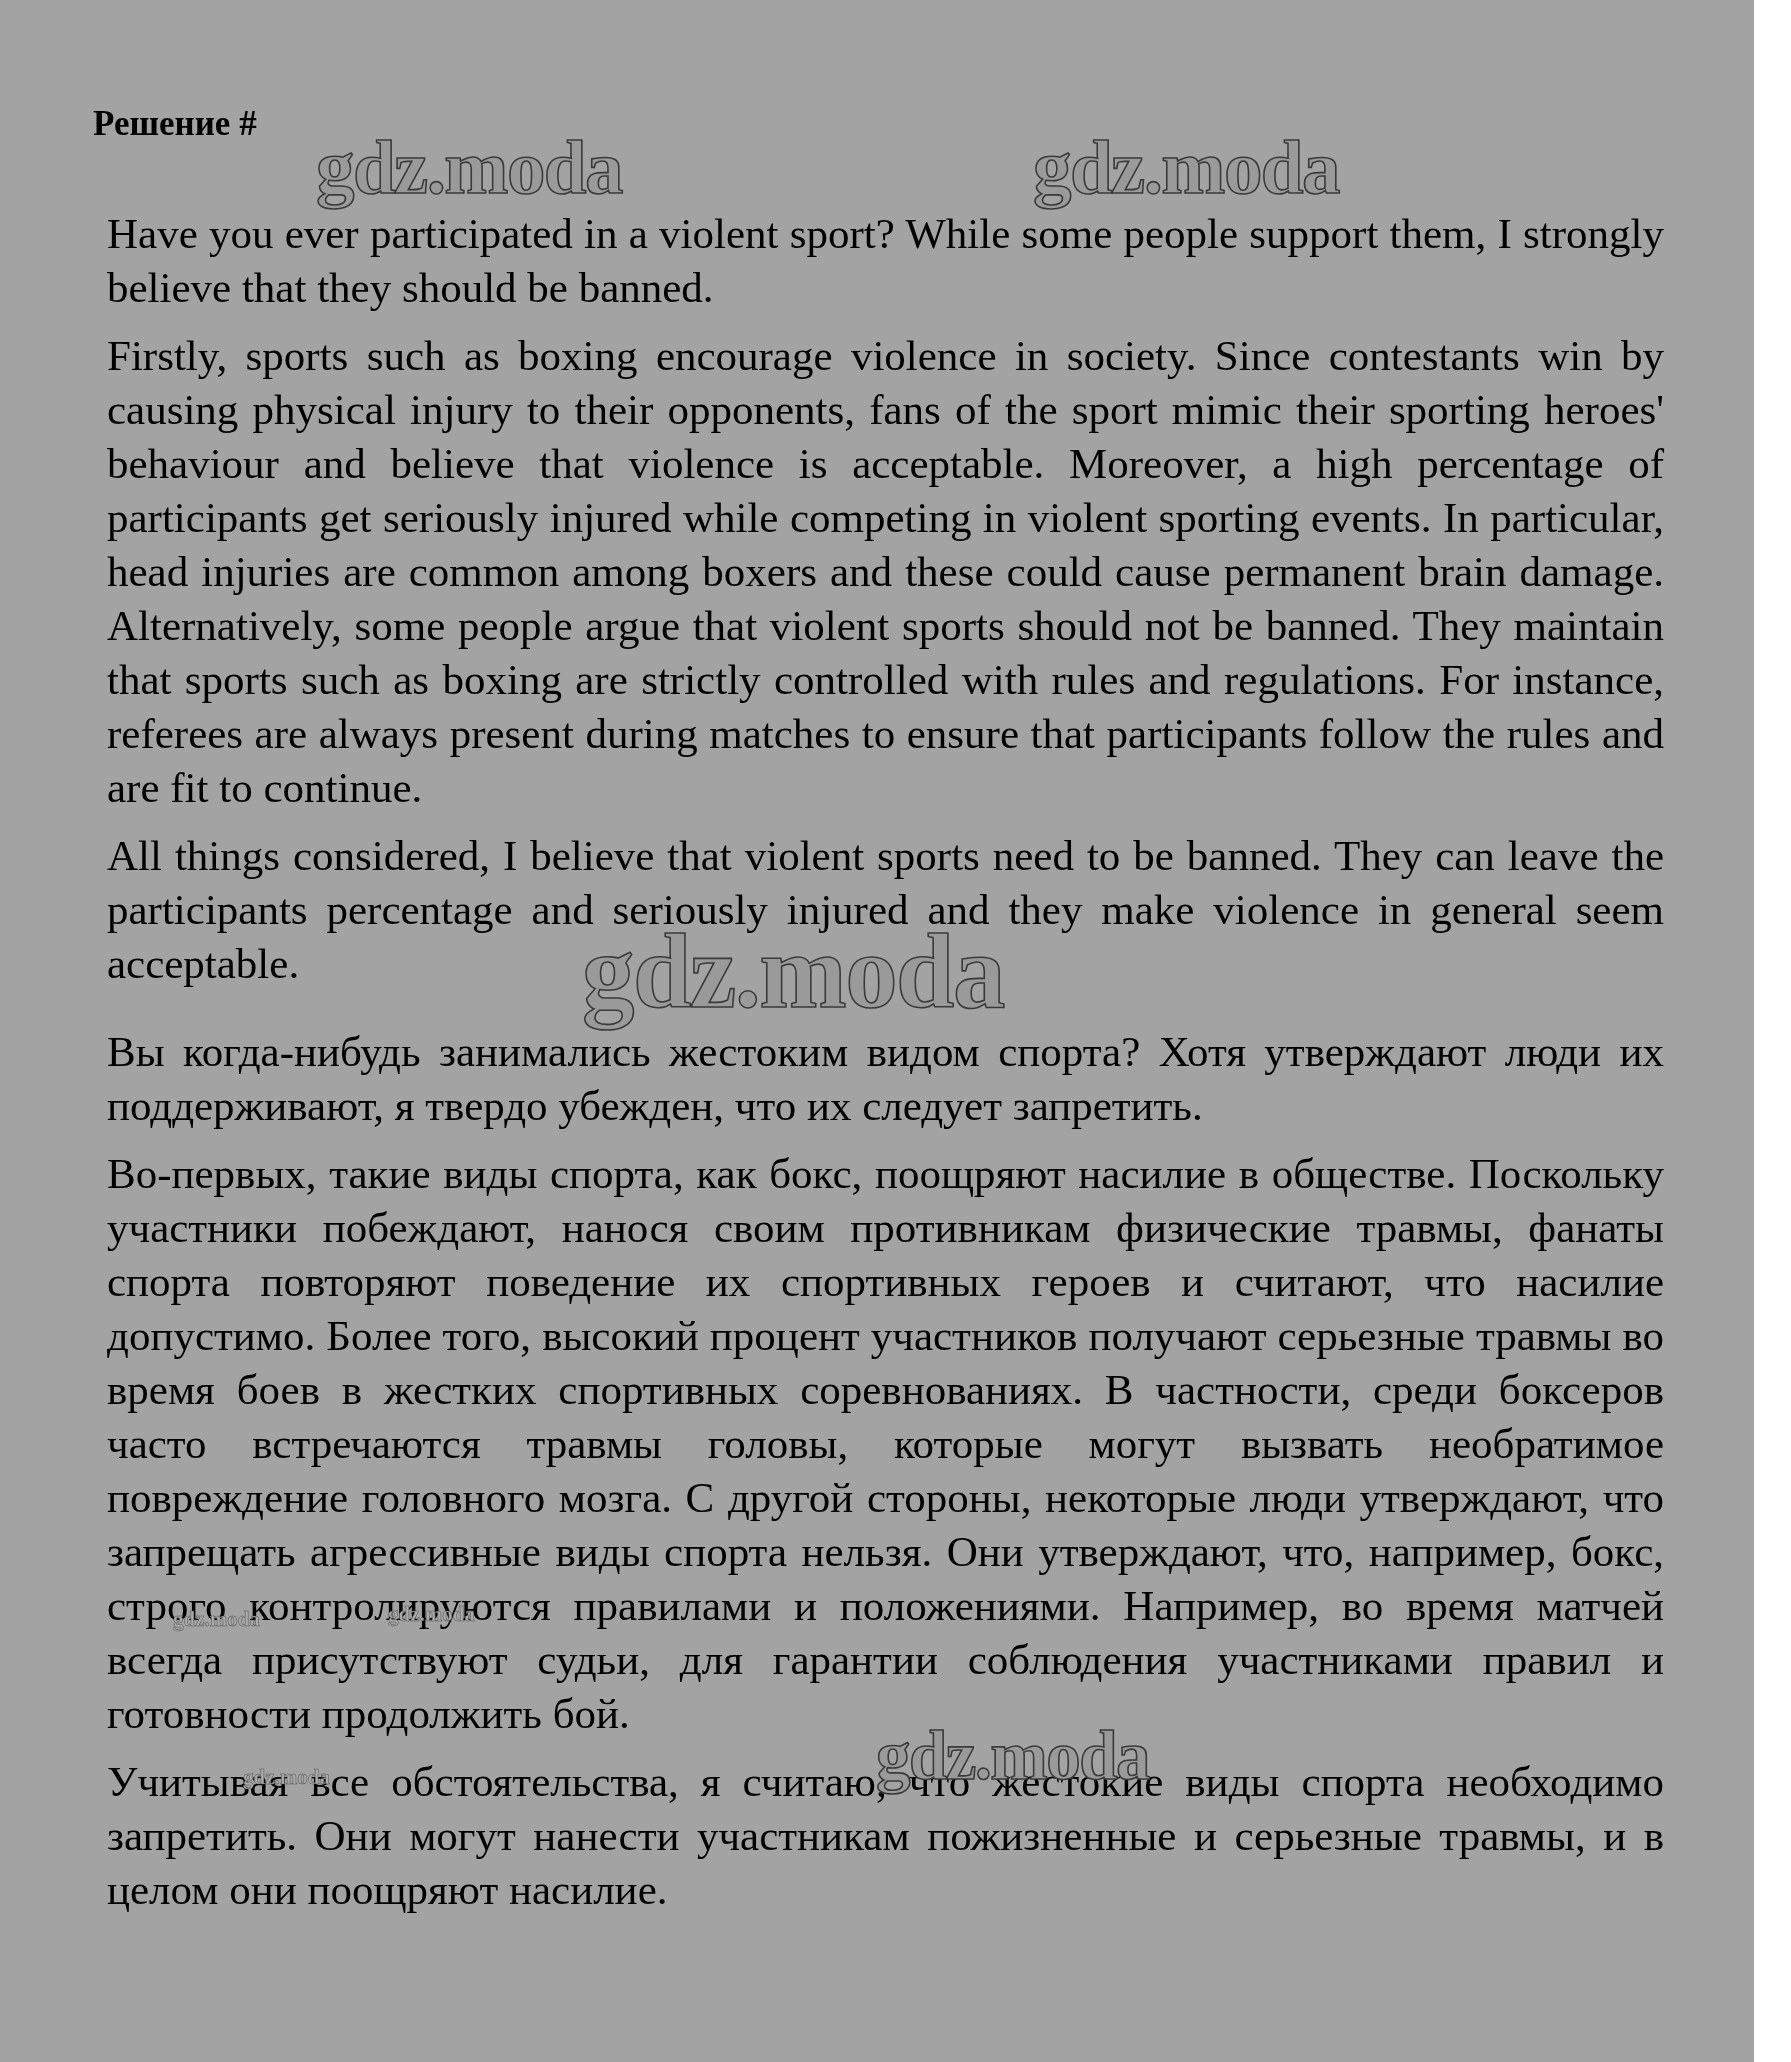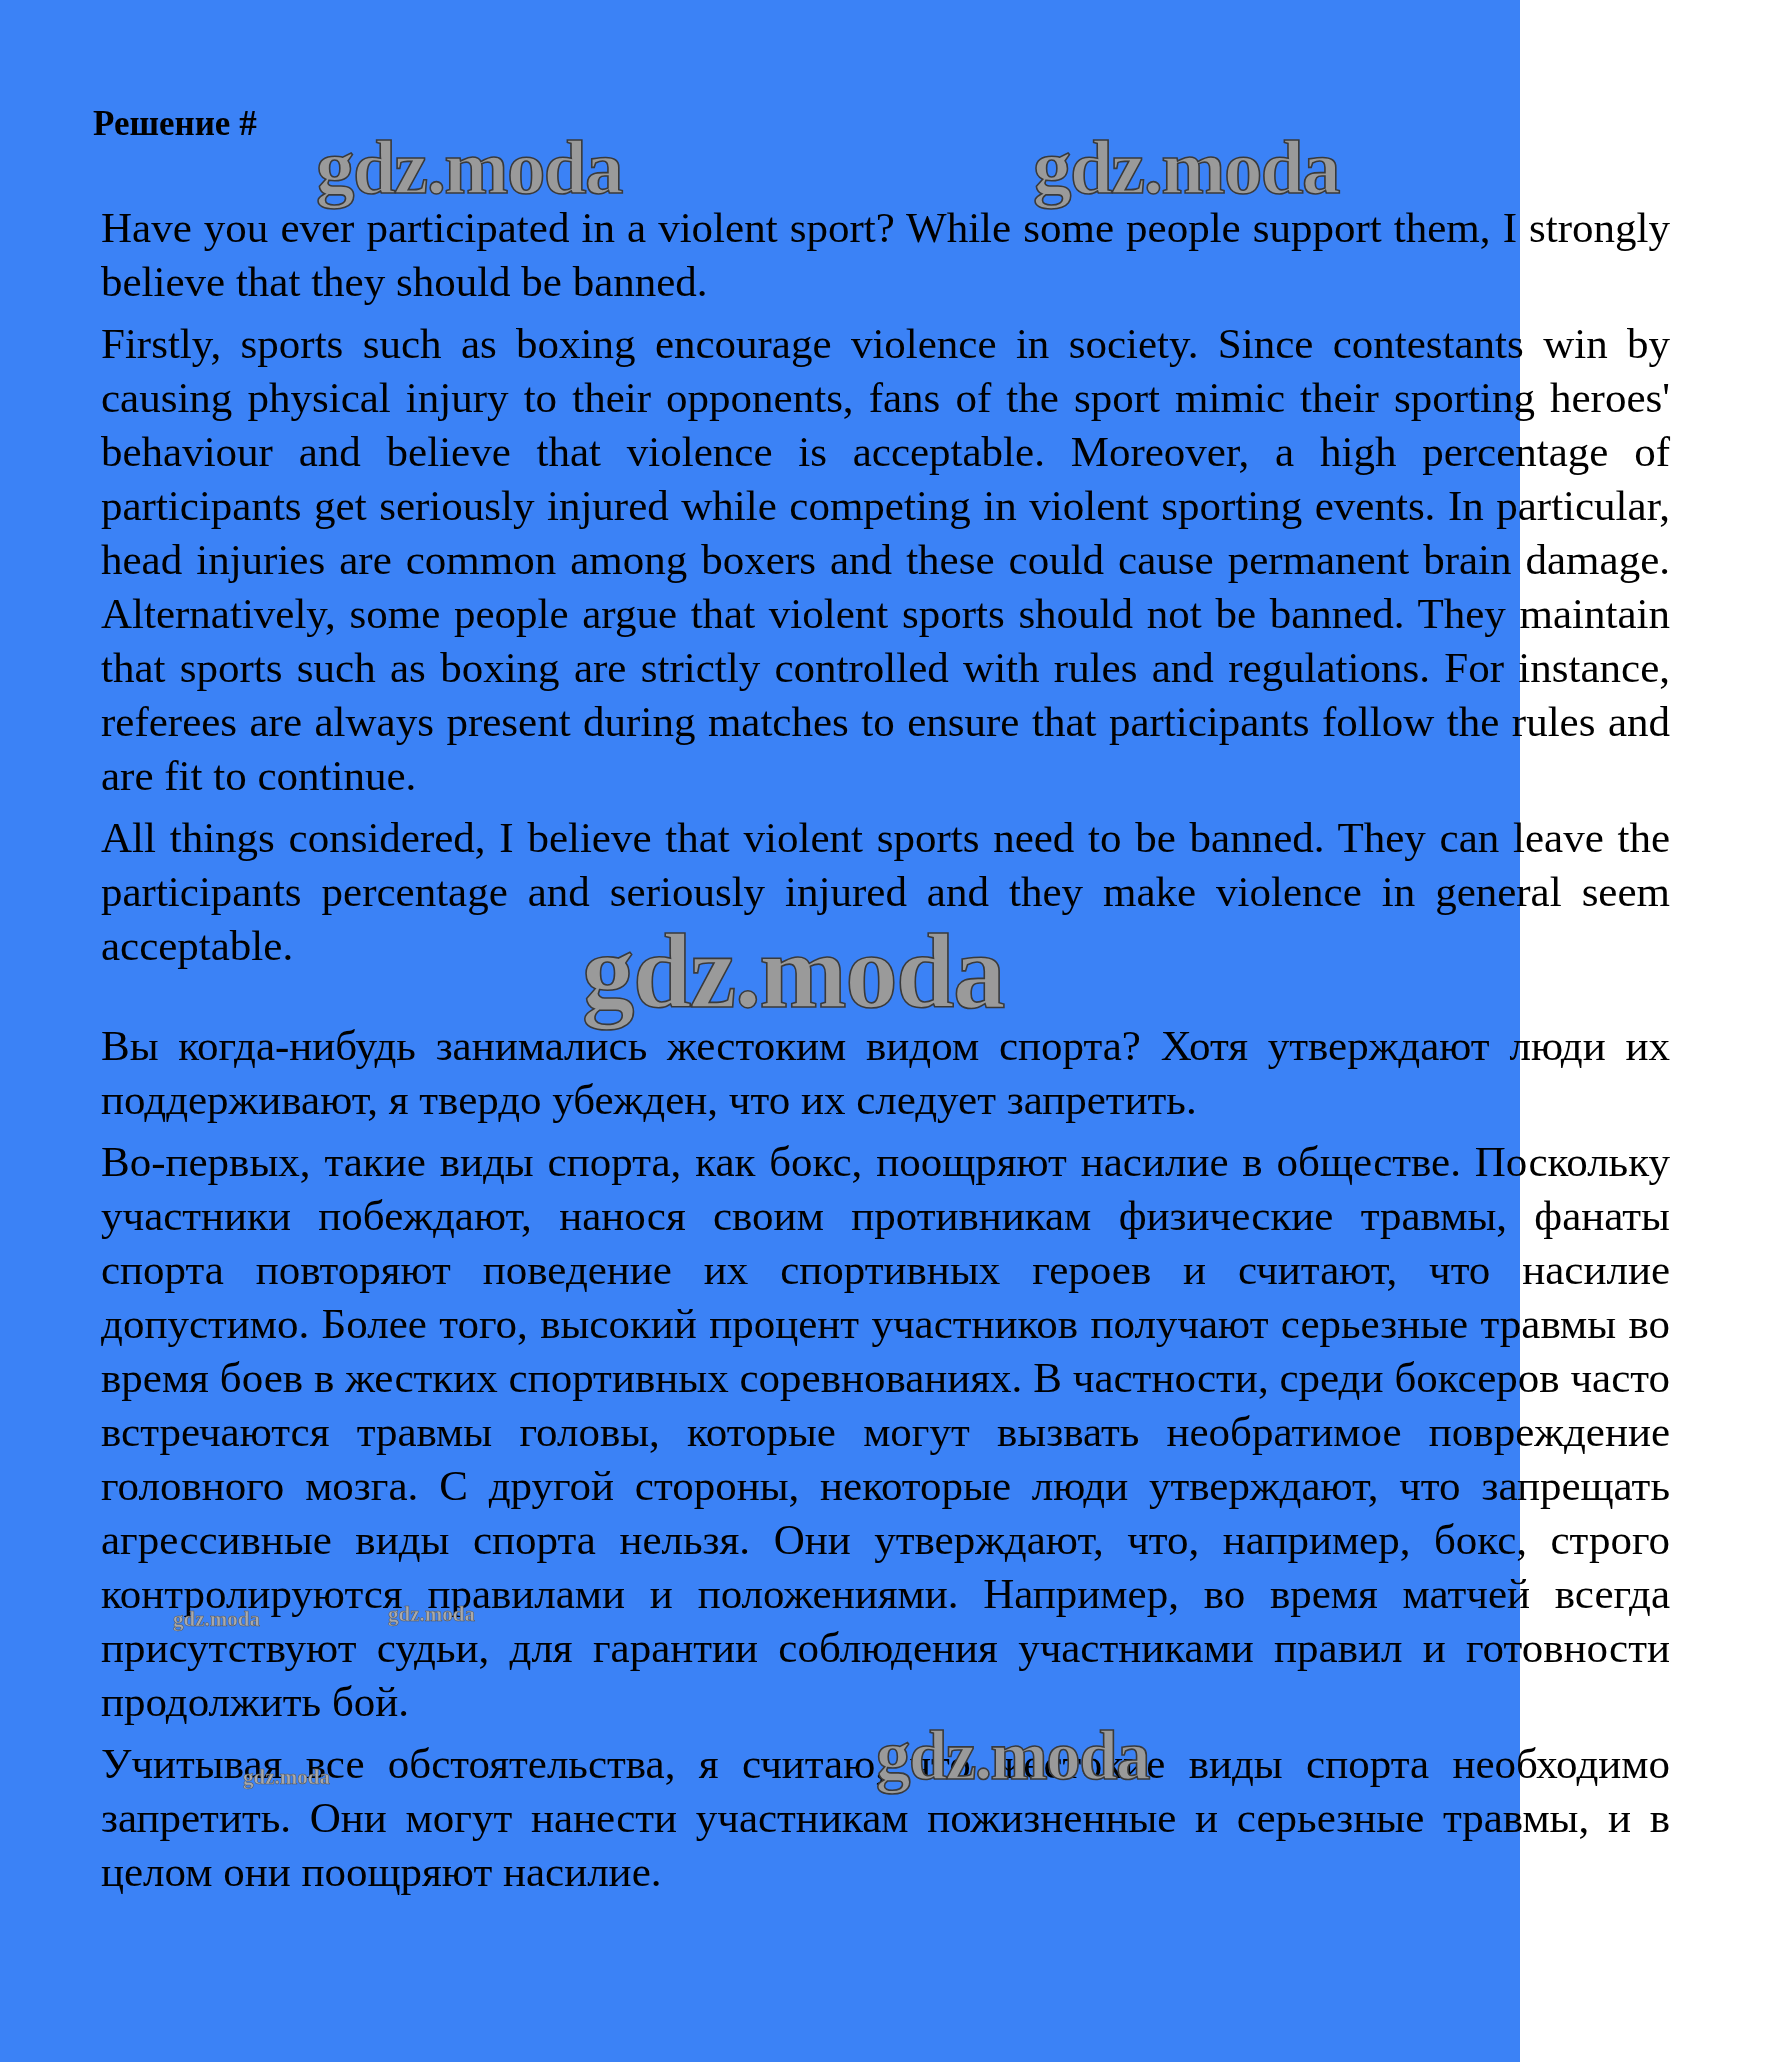--- a/index.html
+++ b/index.html
@@ -1,29 +1,29 @@
 <!DOCTYPE html>
 <html style="font-size:13px"><head>
 <meta charset="utf-8">
 <style>
   html, body { margin: 0; padding: 0; background: #ffffff; }
   body { width: 1792px; height: 2063px; position: relative; overflow: hidden; }
-  .page { position: absolute; left: 0; top: 0; width: 1520px; height: 2063px; background: #3b82f6; }
+  .page { position: absolute; left: 0; top: 0; width: 1754px; height: 2063px; background: #a3a3a3; }
   .heading {
     position: absolute; left: 93px; top: 103px;
     font-family: "Liberation Serif", serif; font-weight: bold;
     font-size: 35px; color: #000; line-height: 42px;
   }
   .textblock {
     position: absolute; left: 93px; width: 1585px;
     font-family: "Liberation Serif", serif;
     font-size: 43px; line-height: 54px; color: #000;
     text-align: justify;
   }
-  .textblock p { margin: 8px; text-align: justify; text-align-last: left; }
+  .textblock p { margin: 14px; text-align: justify; text-align-last: left; }
   .en { top: 193px; }
   .ru { top: 1011px; }
   .wm {
     position: absolute;
     font-family: "Liberation Serif", serif; font-weight: bold;
     color: #9a9a9a;
     -webkit-text-stroke: 1.6px #3a3a3a;
     letter-spacing: -1.6px;
     white-space: nowrap;
     background: repeating-linear-gradient(90deg, transparent 0 1.6px, rgba(255,255,255,0) 1.6px 3.2px);

